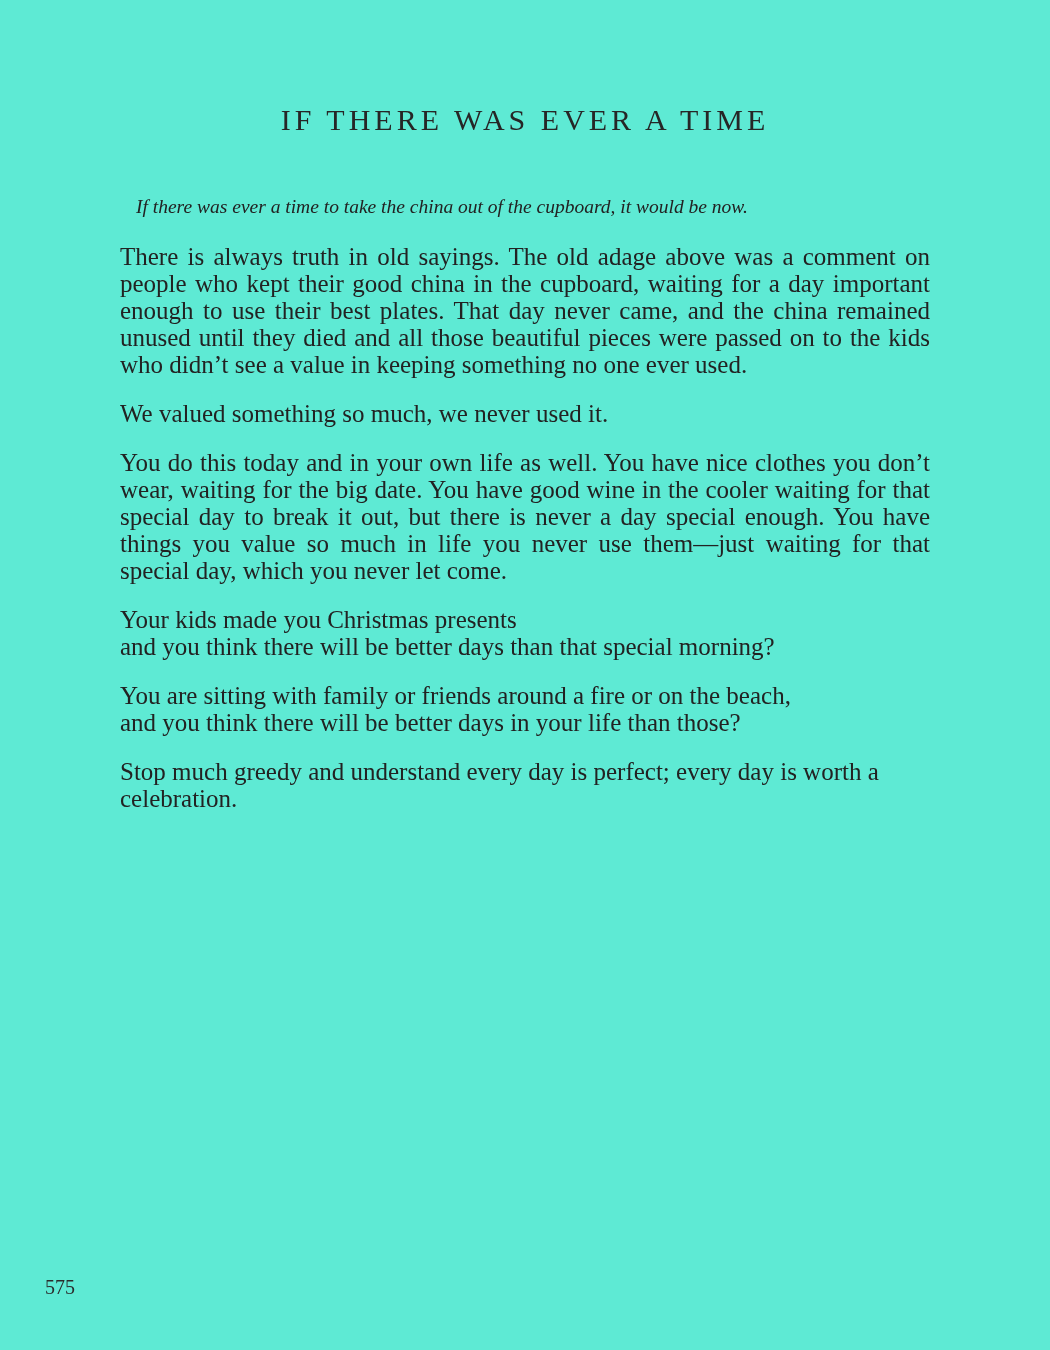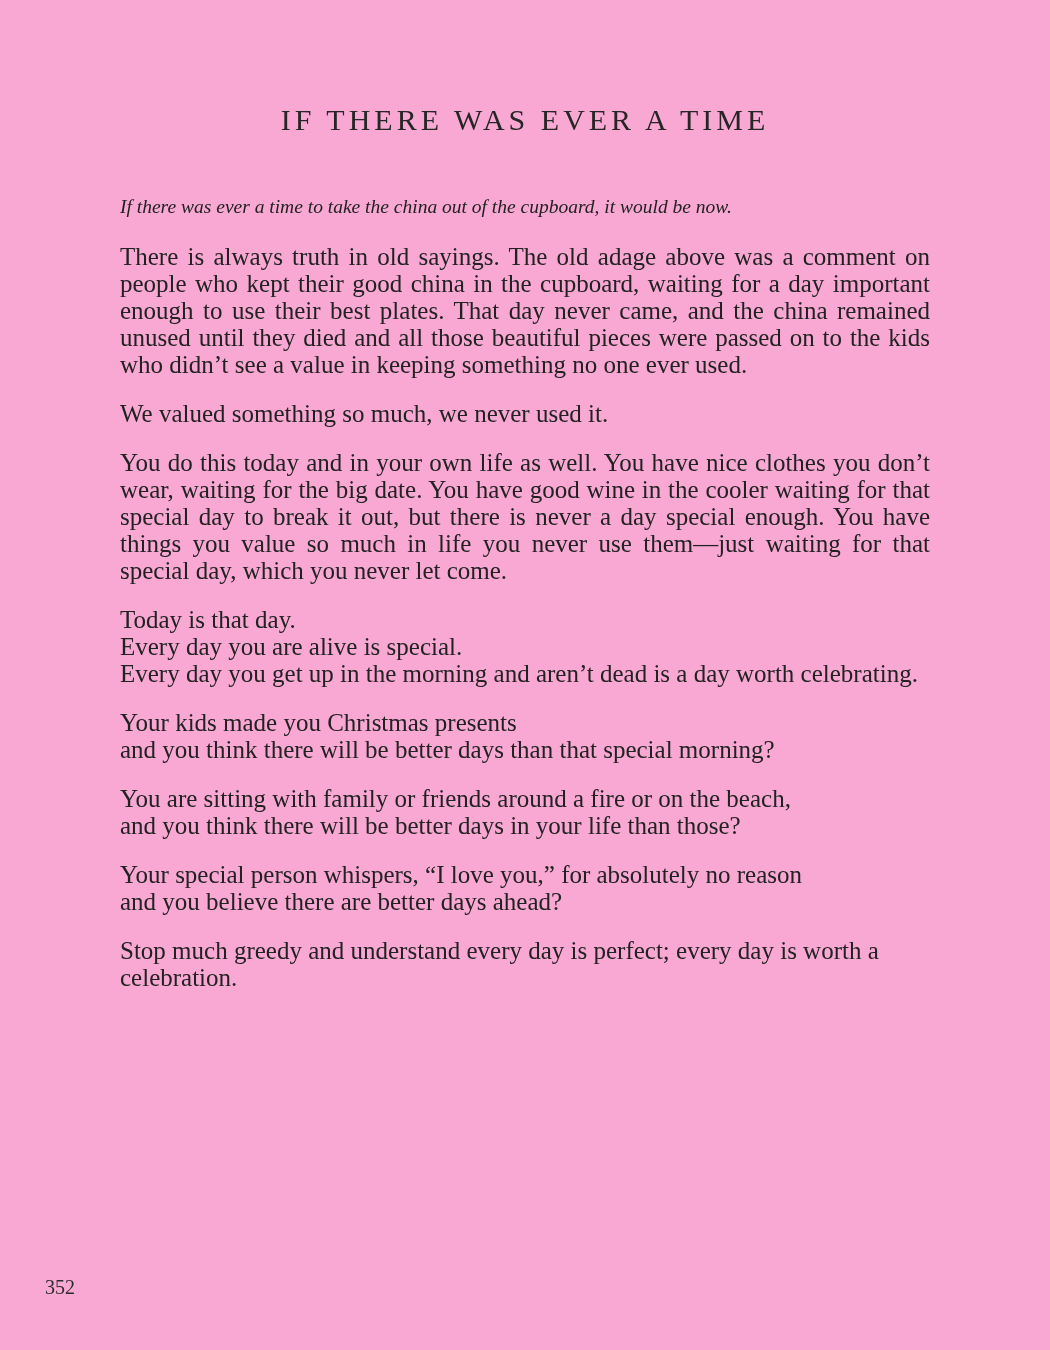--- a/index.html
+++ b/index.html
@@ -4,21 +4,21 @@
 <style>
   html, body {
     margin: 0;
     padding: 0;
     background: #ffffff;
   }
   .page {
     position: relative;
     width: 1050px;
     height: 1350px;
-    background: #f9a8d4;
+    background: #5eead4;
     color: #1e1e1e;
     font-family: "Liberation Serif", "DejaVu Serif", serif;
     overflow: hidden;
   }
   .content {
     position: absolute;
     left: 120px;
     top: 103px;
     width: 810px;
   }
@@ -28,21 +28,21 @@
     line-height: 34px;
     font-weight: normal;
     letter-spacing: 4px;
     text-align: center;
     color: #262626;
   }
   p.epigraph {
     font-style: italic;
     font-size: 19.5px;
     line-height: 27px;
-    margin: 0 0 23px 0;
+    margin: 0 0 23px 16px;
     color: #222222;
   }
   .body-text p {
     font-size: 25px;
     line-height: 27px;
     margin: 0 0 22px 0;
     color: #222222;
   }
   .body-text p.justify {
     text-align: justify;
@@ -62,21 +62,19 @@
 <body>
 
 <div class="page">
   <div class="content">
     <h1 class="chapter-title">IF THERE WAS EVER A TIME</h1>
     <p class="epigraph">If there was ever a time to take the china out of the cupboard, it would be now.</p>
     <div class="body-text" id="body-text">
         <p class="justify">There is always truth in old sayings. The old adage above was a comment on people who kept their good china in the cupboard, waiting for a day important enough to use their best plates. That day never came, and the china remained unused until they died and all those beautiful pieces were passed on to the kids who didn’t see a value in keeping something no one ever used.</p>
         <p class="left">We valued something so much, we never used it.</p>
         <p class="justify">You do this today and in your own life as well. You have nice clothes you don’t wear, waiting for the big date. You have good wine in the cooler waiting for that special day to break it out, but there is never a day special enough. You have things you value so much in life you never use them—just waiting for that special day, which you never let come.</p>
-        <p class="left">Today is that day.<br>Every day you are alive is special.<br>Every day you get up in the morning and aren’t dead is a day worth celebrating.</p>
         <p class="left">Your kids made you Christmas presents<br>and you think there will be better days than that special morning?</p>
         <p class="left">You are sitting with family or friends around a fire or on the beach,<br>and you think there will be better days in your life than those?</p>
-        <p class="left">Your special person whispers, “I love you,” for absolutely no reason<br>and you believe there are better days ahead?</p>
         <p class="left">Stop much greedy and understand every day is perfect; every day is worth a celebration.</p>
       </div>
   </div>
-  <div class="folio">352</div>
+  <div class="folio">575</div>
 </div>
 
 </body></html>

